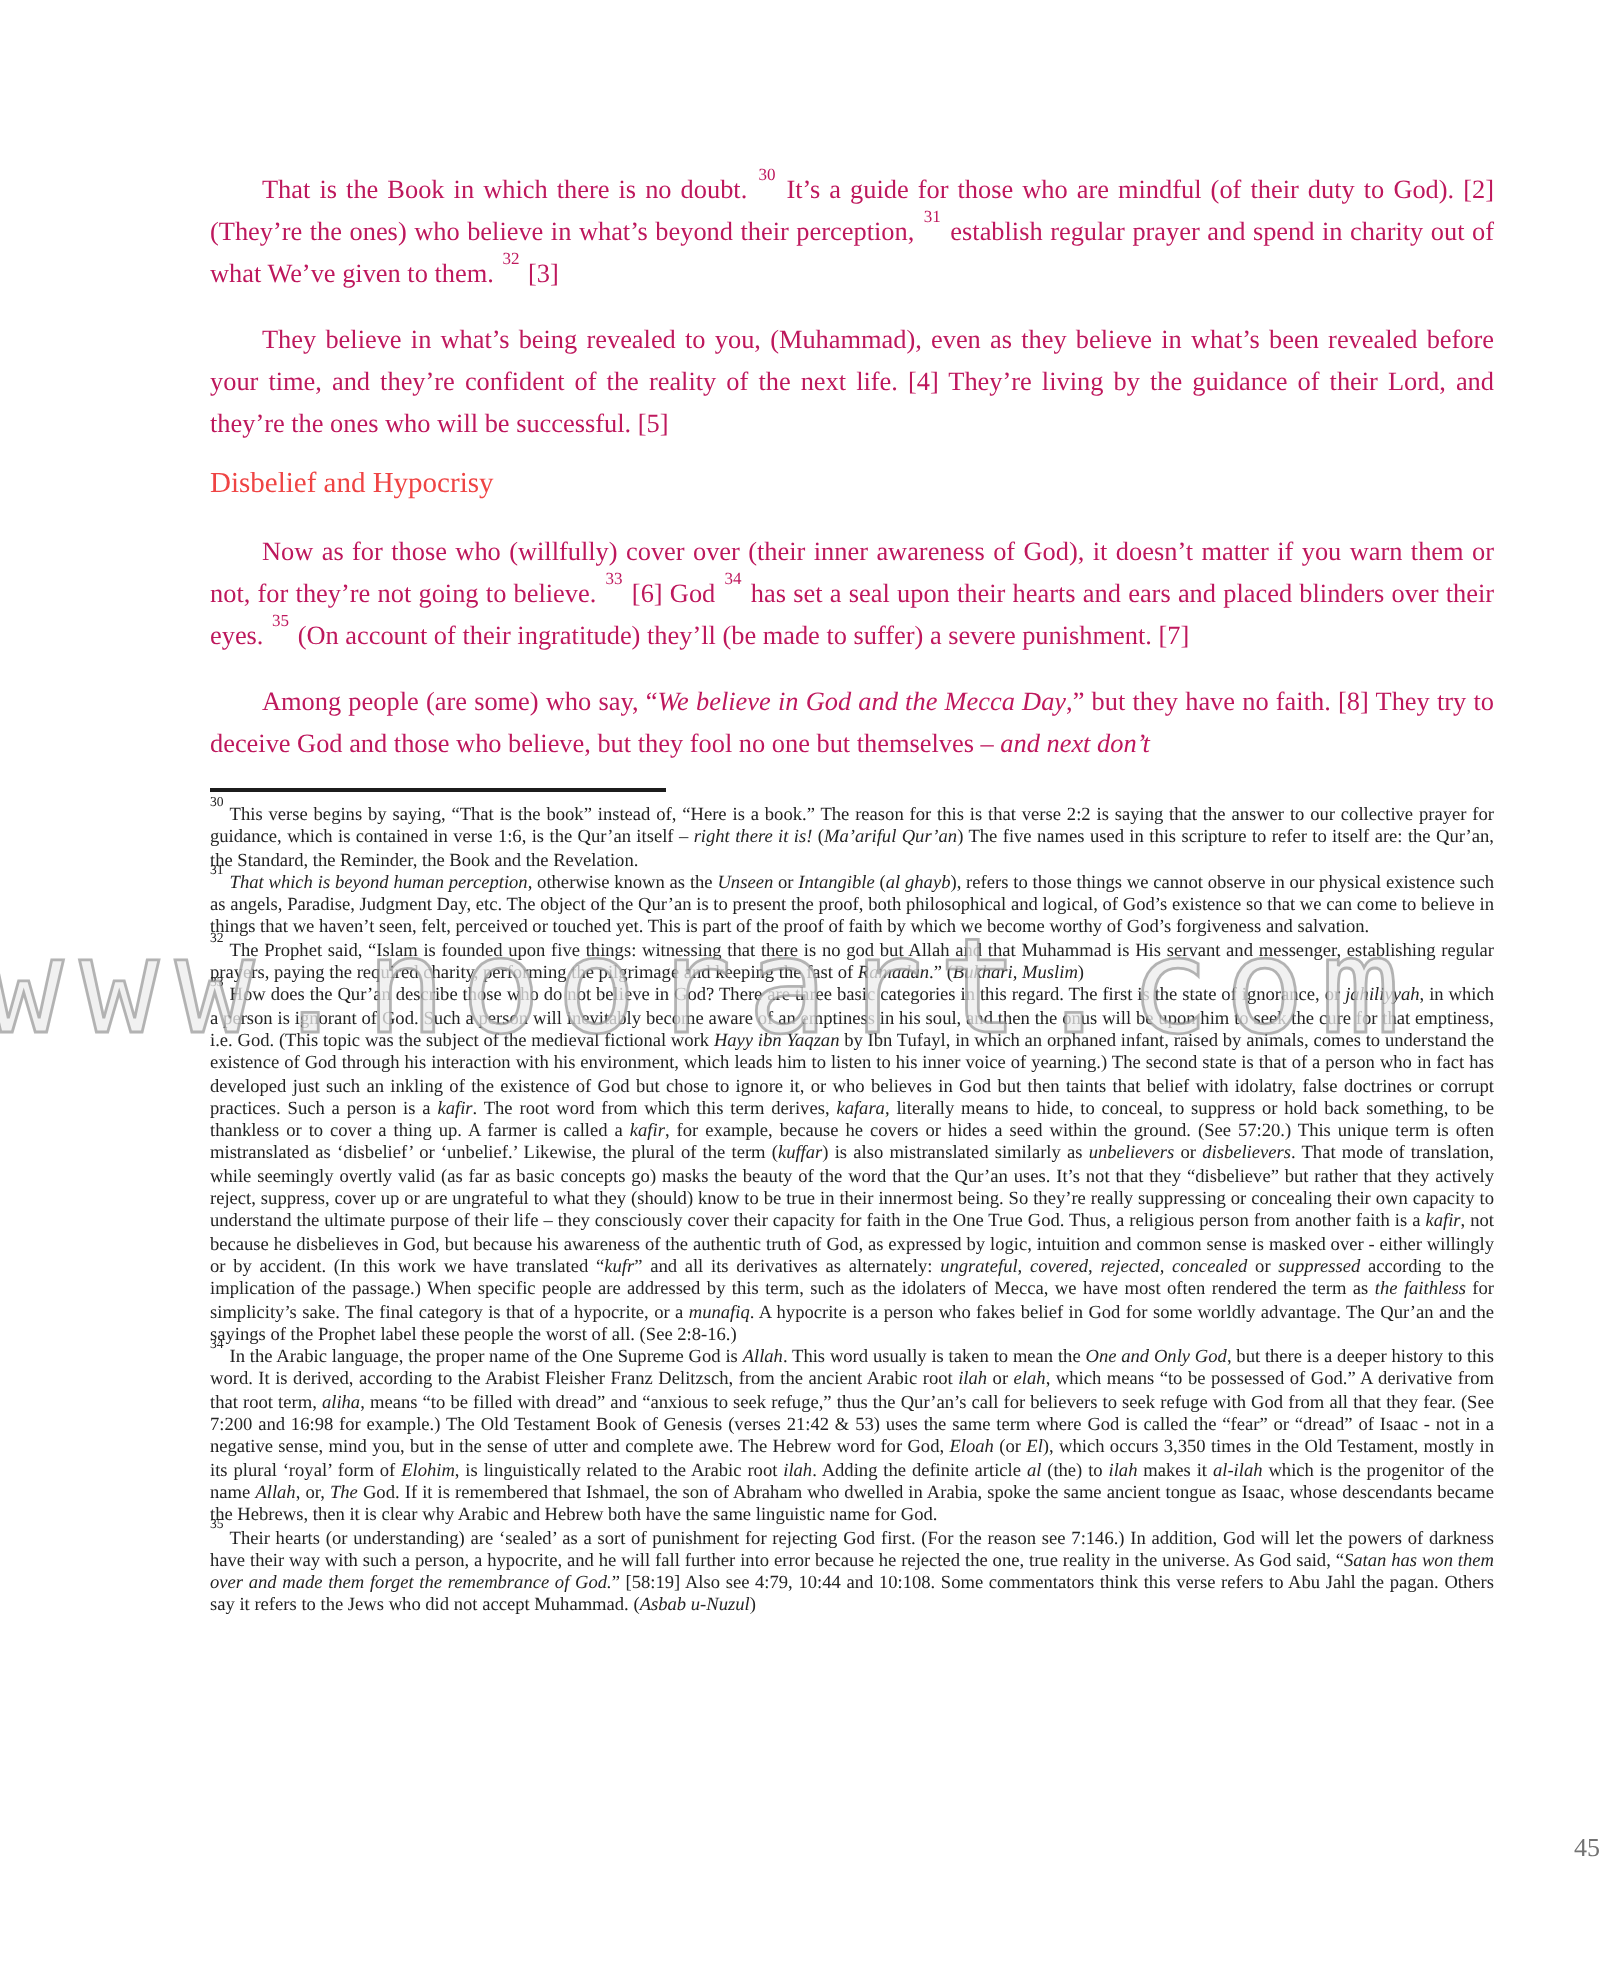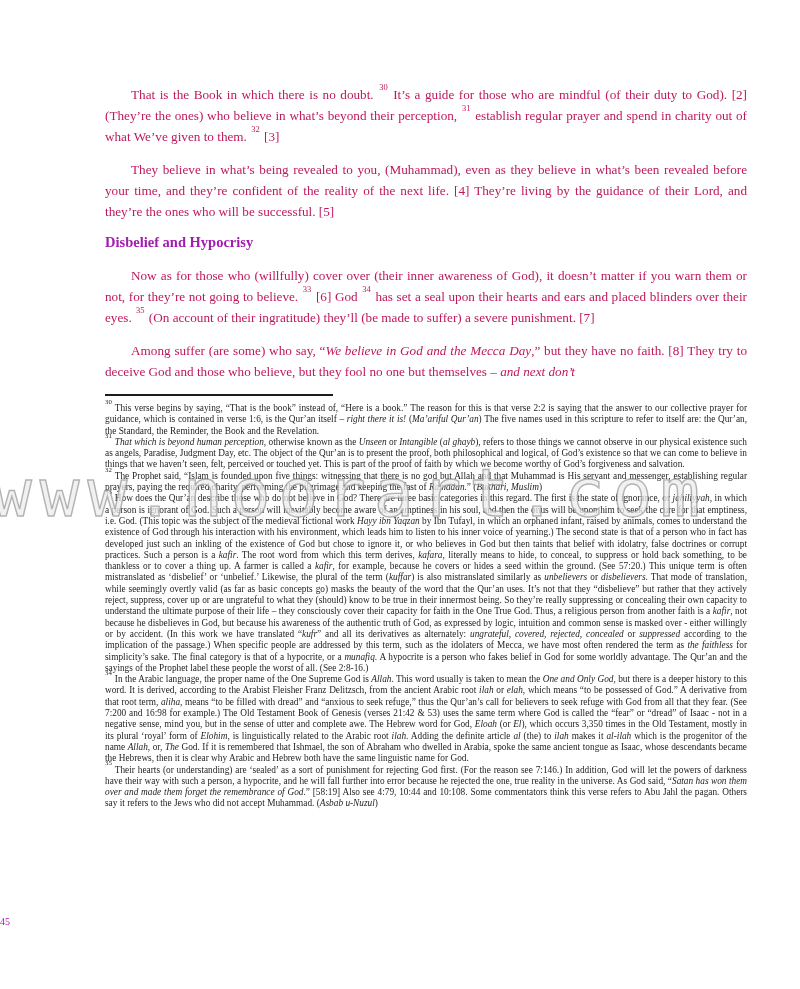--- a/index.html
+++ b/index.html
@@ -32,22 +32,22 @@
     line-height: 0;
     position: relative;
     top: -4px;
     padding: 0 1px;
   }
 
   .section-heading {
     margin: 4px 0 14px 0;
     font-size: 14.5px;
     line-height: 17px;
-    font-weight: bold;
-    color: #a21caf;
+    font-weight: normal;
+    color: #ef4444;
   }
 
   .footnote-separator {
     width: 228px;
     border-top: 2px solid #1c1c1c;
     margin: 9px 0 7px 0;
     height: 0;
   }
 
   .footnotes { width: 642px; }
@@ -80,39 +80,39 @@
     color: rgba(255,255,255,0.62);
     -webkit-text-stroke: 1.4px rgba(135,135,135,0.6);
     text-shadow: 0 0 1px rgba(150,150,150,0.35);
     pointer-events: none;
   }
 
   .page-number {
     position: absolute;
     left: 0; right: 0;
     top: 916px;
-    text-align: left;
-    font-size: 10px;
-    color: #a21caf;
+    text-align: right;
+    font-size: 13px;
+    color: #737373;
   }
 </style>
 </head>
 <body>
 
 <div class="page">
 
   <div class="content">
 
     <p class="body-para"><span>That is the Book in which there is no doubt. </span><sup>30</sup><span> It’s a guide for those who are mindful (of their duty to God).  [2]   (They’re the ones) who believe in what’s beyond their perception, </span><sup>31</sup><span> establish regular prayer and spend in charity out of what We’ve given to them. </span><sup>32</sup><span> [3]</span></p>
     <p class="body-para"><span>They believe in what’s being revealed to you, (Muhammad), even as they believe in what’s been revealed before your time, and they’re confident of the reality of the next life.  [4]   They’re living by the guidance of their Lord, and they’re the ones who will be successful.  [5]</span></p>
 
     <h2 class="section-heading">Disbelief and Hypocrisy</h2>
 
     <p class="body-para"><span>Now as for those who (willfully) cover over (their inner awareness of God), it doesn’t matter if you warn them or not, for they’re not going to believe. </span><sup>33</sup><span> [6]  God </span><sup>34</sup><span> has set a seal upon their hearts and ears and placed blinders over their eyes. </span><sup>35</sup><span> (On account of their ingratitude) they’ll (be made to suffer) a severe punishment.  [7]</span></p>
-    <p class="body-para"><span>Among suffer (are some) who say, “</span><i>We believe in God and the Mecca Day</i><span>,” but they have no faith.  [8]  They try to deceive God and those who believe, but they fool no one but themselves – </span><i>and next don’t</i></p>
+    <p class="body-para"><span>Among people (are some) who say, “</span><i>We believe in God and the Mecca Day</i><span>,” but they have no faith.  [8]  They try to deceive God and those who believe, but they fool no one but themselves – </span><i>and next don’t</i></p>
 
     <div class="footnote-separator"></div>
 
     <div class="footnotes">
       <p class="footnote"><sup class="fn-num">30</sup><span><span>This verse begins by saying, “That is the book” instead of, “Here is a book.”  The reason for this is that verse 2:2 is saying that the answer to our collective prayer for guidance, which is contained in verse 1:6, is the Qur’an itself – </span><i>right there it is!</i><span>  (</span><i>Ma’ariful Qur’an</i><span>)  The five names used in this scripture to refer to itself are: the Qur’an, the Standard, the Reminder, the Book and the Revelation.</span></span></p>
       <p class="footnote"><sup class="fn-num">31</sup><span><i>That which is beyond human perception,</i><span> otherwise known as the </span><i>Unseen</i><span> or </span><i>Intangible</i><span> (</span><i>al ghayb</i><span>), refers to those things we cannot observe in our physical existence such as angels, Paradise, Judgment Day, etc.  The object of the Qur’an is to present the proof, both philosophical and logical, of God’s existence so that we can come to believe in things that we haven’t seen, felt, perceived or touched yet.  This is part of the proof of faith by which we become worthy of God’s forgiveness and salvation.</span></span></p>
       <p class="footnote"><sup class="fn-num">32</sup><span><span>The Prophet said, “Islam is founded upon five things: witnessing that there is no god but Allah and that Muhammad is His servant and messenger, establishing regular prayers, paying the required charity, performing the pilgrimage and keeping the fast of </span><i>Ramadan</i><span>.”  (</span><i>Bukhari, Muslim</i><span>)</span></span></p>
       <p class="footnote"><sup class="fn-num">33</sup><span><span>How does the Qur’an describe those who do not believe in God?  There are three basic categories in this regard.  The first is the state of ignorance, or </span><i>jahiliyyah</i><span>, in which a person is ignorant of God.  Such a person will inevitably become aware of an emptiness in his soul, and then the onus will be upon him to seek the cure for that emptiness, i.e. God.  (This topic was the subject of the medieval fictional work </span><i>Hayy ibn Yaqzan</i><span> by Ibn Tufayl, in which an orphaned infant, raised by animals, comes to understand the existence of God through his interaction with his environment, which leads him to listen to his inner voice of yearning.)  The second state is that of a person who in fact has developed just such an inkling of the existence of God but chose to ignore it, or who believes in God but then taints that belief with idolatry, false doctrines or corrupt practices.  Such a person is a </span><i>kafir</i><span>.  The root word from which this term derives, </span><i>kafara,</i><span> literally means to hide, to conceal, to suppress or hold back something, to be thankless or to cover a thing up.  A farmer is called a </span><i>kafir</i><span>, for example, because he covers or hides a seed within the ground.  (See 57:20.)  This unique term is often mistranslated as ‘disbelief’ or ‘unbelief.’  Likewise, the plural of the term (</span><i>kuffar</i><span>) is also mistranslated similarly as </span><i>unbelievers</i><span> or </span><i>disbelievers</i><span>.  That mode of translation, while seemingly overtly valid (as far as basic concepts go) masks the beauty of the word that the Qur’an uses.  It’s not that they “disbelieve” but rather that they actively reject, suppress, cover up or are ungrateful to what they (should) know to be true in their innermost being.  So they’re really suppressing or concealing their own capacity to understand the ultimate purpose of their life – they consciously cover their capacity for faith in the One True God.  Thus, a religious person from another faith is a </span><i>kafir</i><span>, not because he disbelieves in God, but because his awareness of the authentic truth of God, as expressed by logic, intuition and common sense is masked over - either willingly or by accident.  (In this work we have translated “</span><i>kufr</i><span>” and all its derivatives as alternately: </span><i>ungrateful, covered, rejected, concealed</i><span> or </span><i>suppressed</i><span> according to the implication of the passage.)  When specific people are addressed by this term, such as the idolaters of Mecca, we have most often rendered the term as </span><i>the faithless</i><span> for simplicity’s sake.  The final category is that of a hypocrite, or a </span><i>munafiq</i><span>.  A hypocrite is a person who fakes belief in God for some worldly advantage.  The Qur’an and the sayings of the Prophet label these people the worst of all.  (See 2:8-16.)</span></span></p>
       <p class="footnote"><sup class="fn-num">34</sup><span><span>In the Arabic language, the proper name of the One Supreme God is </span><i>Allah</i><span>.  This word usually is taken to mean the </span><i>One and Only God</i><span>, but there is a deeper history to this word.  It is derived, according to the Arabist Fleisher Franz Delitzsch, from the ancient Arabic root </span><i>ilah</i><span> or </span><i>elah</i><span>, which means “to be possessed of God.”  A derivative from that root term, </span><i>aliha</i><span>, means “to be filled with dread” and “anxious to seek refuge,” thus the Qur’an’s call for believers to seek refuge with God from all that they fear.  (See 7:200 and 16:98 for example.)  The Old Testament Book of Genesis (verses 21:42 &amp; 53) uses the same term where God is called the “fear” or “dread” of Isaac - not in a negative sense, mind you, but in the sense of utter and complete awe.  The Hebrew word for God, </span><i>Eloah</i><span> (or </span><i>El</i><span>), which occurs 3,350 times in the Old Testament, mostly in its plural ‘royal’ form of </span><i>Elohim</i><span>, is linguistically related to the Arabic root </span><i>ilah</i><span>.  Adding the definite article </span><i>al</i><span> (the) to </span><i>ilah</i><span> makes it </span><i>al-ilah</i><span> which is the progenitor of the name </span><i>Allah</i><span>, or, </span><i>The</i><span> God.  If it is remembered that Ishmael, the son of Abraham who dwelled in Arabia, spoke the same ancient tongue as Isaac, whose descendants became the Hebrews, then it is clear why Arabic and Hebrew both have the same linguistic name for God.</span></span></p>
       <p class="footnote"><sup class="fn-num">35</sup><span><span>Their hearts (or understanding) are ‘sealed’ as a sort of punishment for rejecting God first.  (For the reason see 7:146.)  In addition, God will let the powers of darkness have their way with such a person, a hypocrite, and he will fall further into error because he rejected the one, true reality in the universe.  As God said, “</span><i>Satan has won them over and made them forget the remembrance of God.</i><span>”  [58:19]  Also see 4:79, 10:44 and 10:108.  Some commentators think this verse refers to Abu Jahl the pagan.  Others say it refers to the Jews who did not accept Muhammad.  (</span><i>Asbab u-Nuzul</i><span>)</span></span></p>

